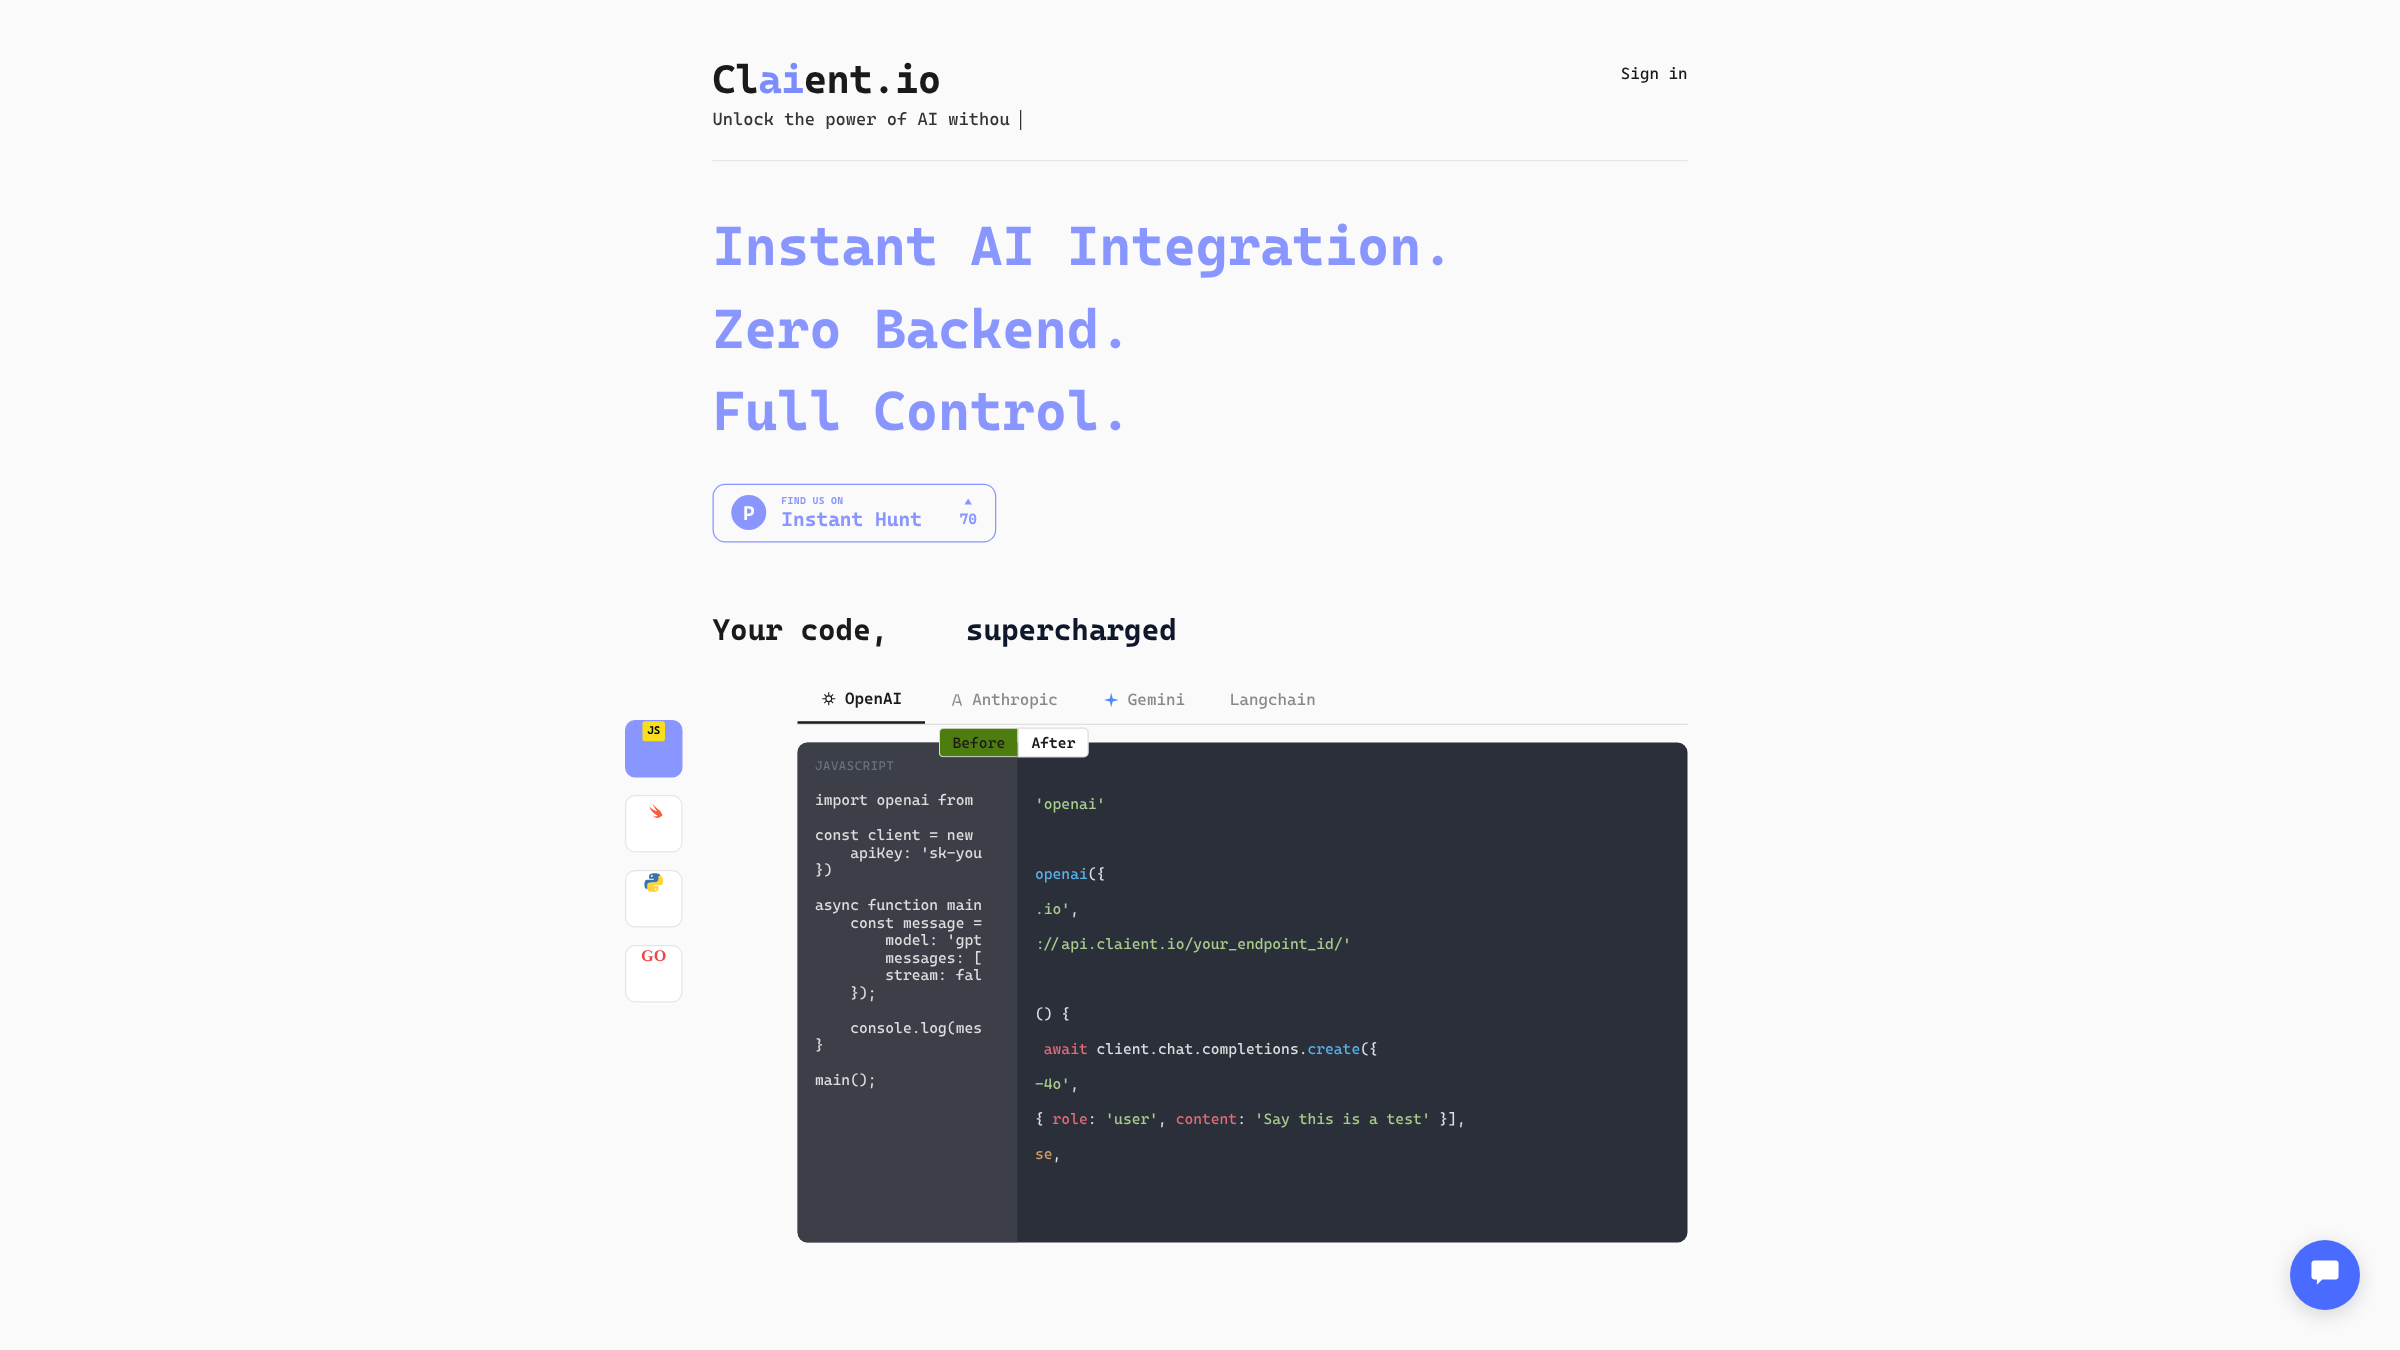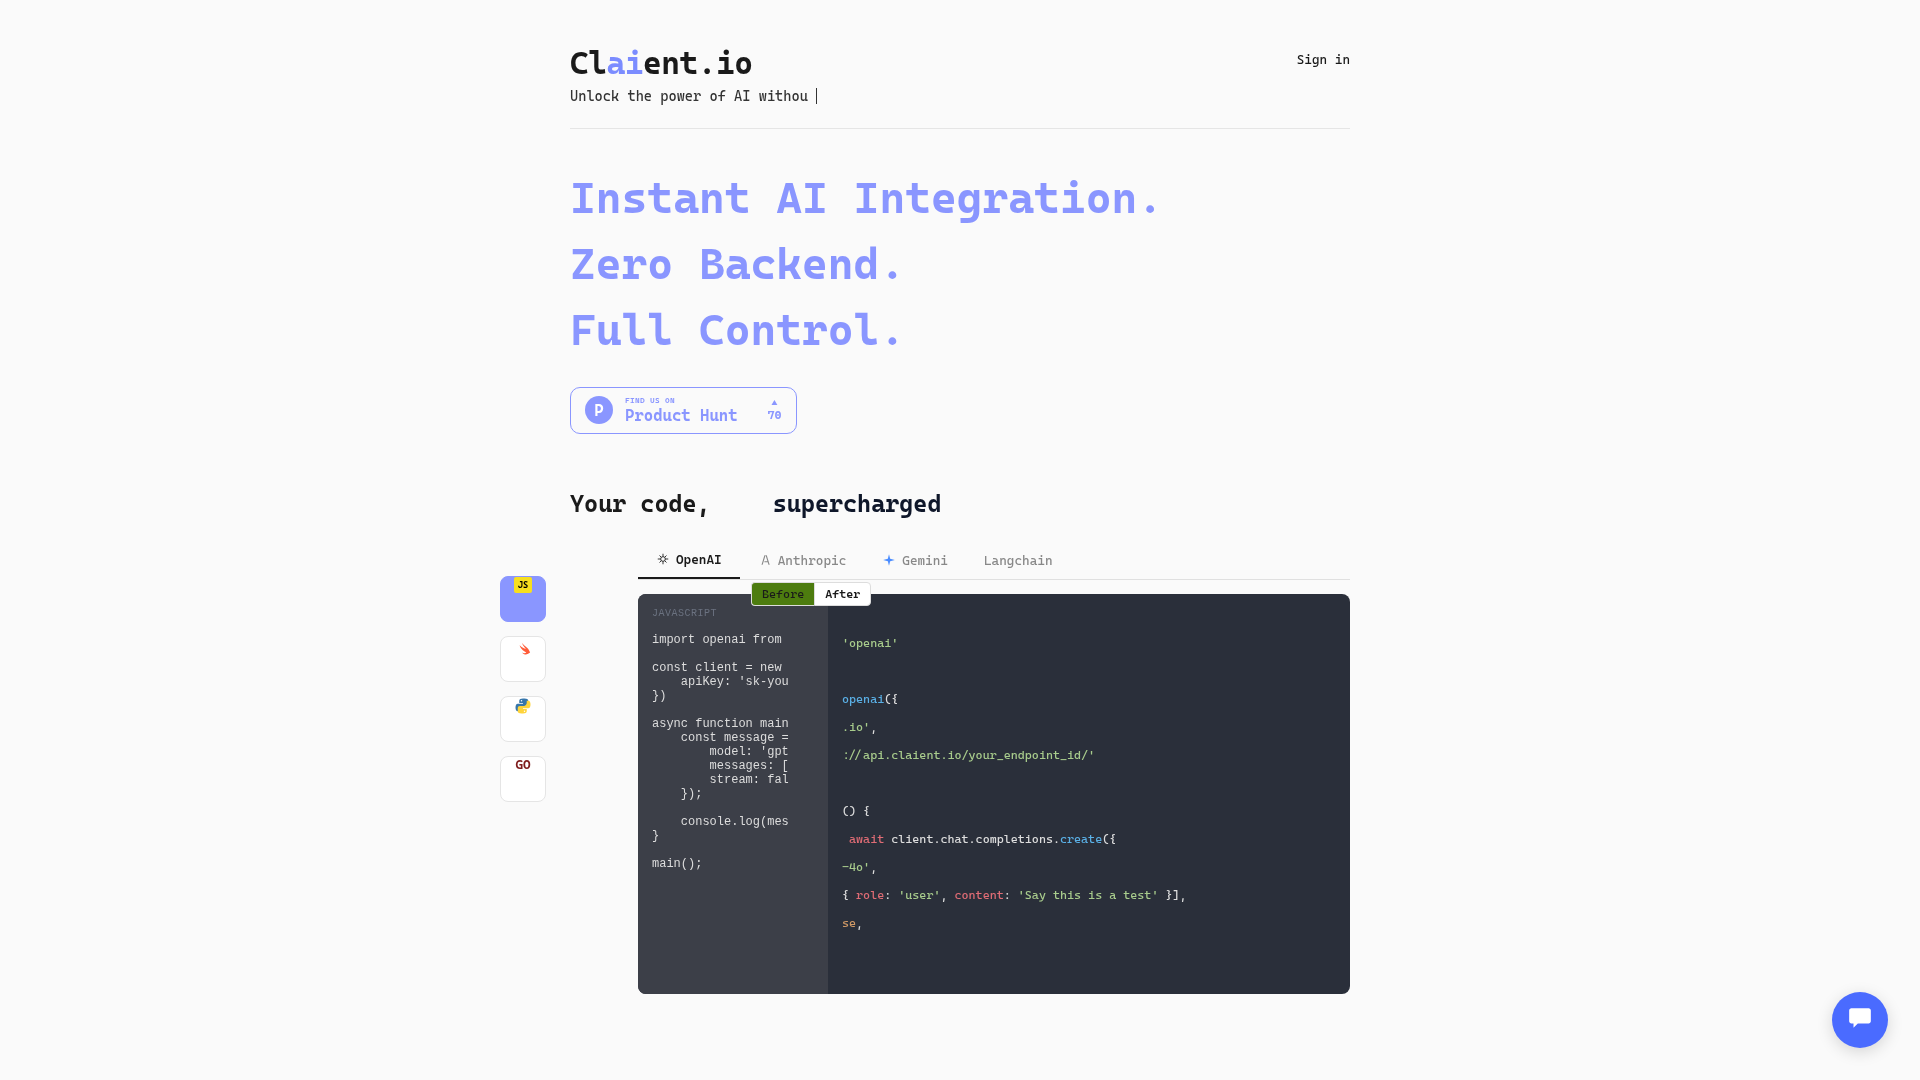--- a/index.html
+++ b/index.html
@@ -114,21 +114,21 @@
       align-items: flex-start;
       justify-content: center;
       cursor: pointer;
       font-weight: bold;
       font-size: 11px;
     }
     .lang-btn.active { background: #8a96ff; border-color: #8a96ff; }
     .js-tag { background: #f7df1e; color: #000; padding: 3px 4px; font-size: 9px; border-radius: 2px; }
     .swift-icon { color: #ff5c39; font-size: 22px; }
     .py-icon { font-size: 18px; }
-    .go-icon { color: #7f1d1d; font-weight: bold; font-size: 13px; }
+    .go-icon { color: #ef4444; font-weight: bold; font-size: 13px; font-family: Liberation Serif, serif; }
     .provider-tabs {
       display: flex;
       border-bottom: 1px solid #e0e0e0;
       margin-left: 68px;
     }
     .provider-tab {
       padding: 10px 18px;
       font-size: 13px;
       color: #888;
       cursor: pointer;
@@ -165,29 +165,28 @@
     .ba-tab:last-child { border-radius: 0 4px 4px 0; }
     .ba-tab.active { background: #fff; font-weight: 600; }
     .code-blocks {
       display: flex;
       background: #2a2f3a;
       border-radius: 8px;
       overflow: hidden;
       height: 400px;
     }
     .code-before {
-      width: 190px;
+      width: 176px;
       background: #3c3f48;
       padding: 14px;
       font-size: 12px;
       color: #ddd;
       overflow: hidden;
       white-space: pre;
       position: relative;
-      font-family: Liberation Mono, monospace;
     }
     .code-after {
       flex: 1;
       padding: 14px;
       font-size: 12px;
       color: #ddd;
       overflow: hidden;
       white-space: pre;
     }
     .code-lang {
@@ -238,21 +237,21 @@
   <div class="headline">
     <div>Instant AI Integration.</div>
     <div>Zero Backend.</div>
     <div>Full Control.</div>
   </div>
 
   <div class="product-hunt">
     <div class="ph-badge">P</div>
     <div class="ph-text">
       <div class="ph-find">FIND US ON</div>
-      <div class="ph-name">Product Hunt</div>
+      <div class="ph-name">Instant Hunt</div>
     </div>
     <div class="ph-vote">
       <div class="ph-arrow">▲</div>
       <div class="ph-count">70</div>
     </div>
   </div>
 
   <div class="section-head">
     <span>Your code, </span><span class="accent">supercharged</span>
   </div>

